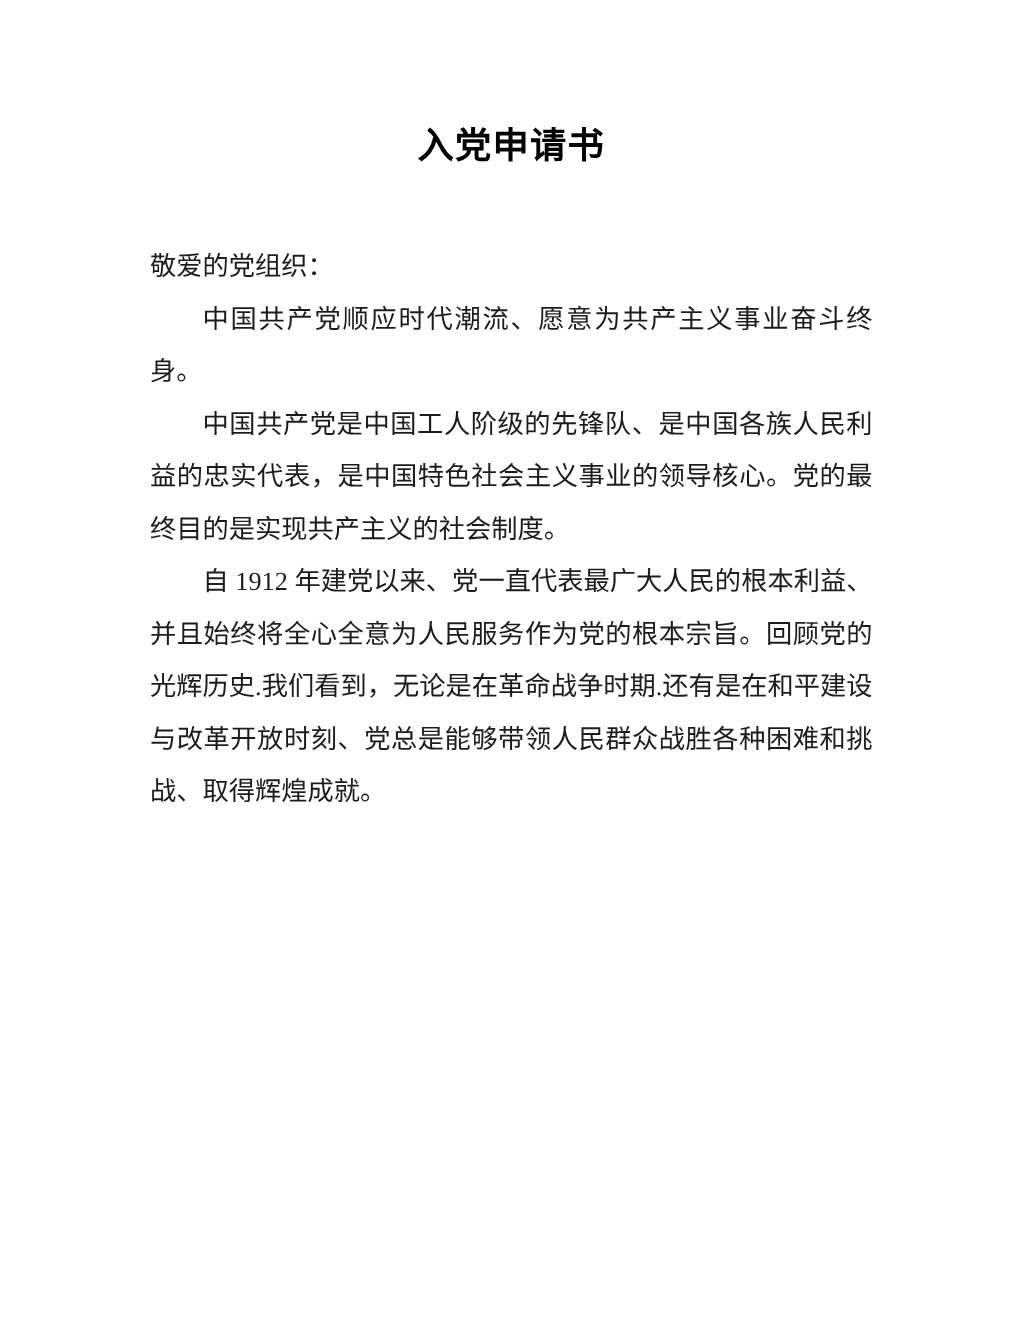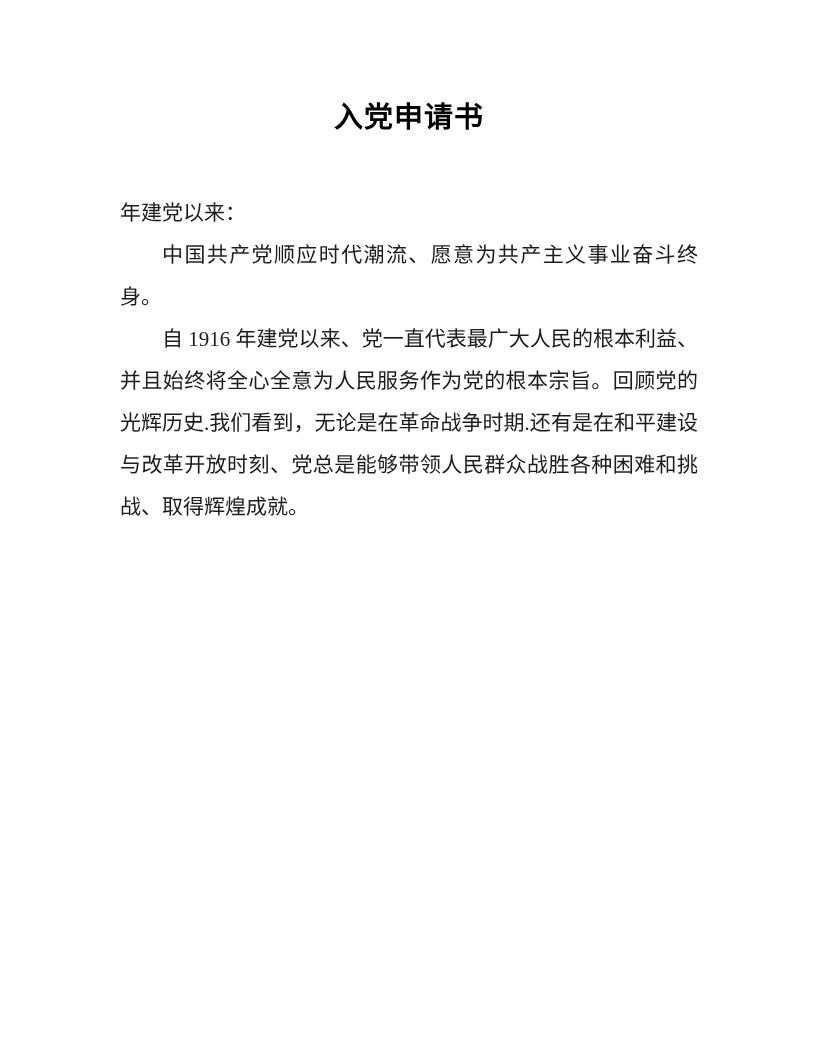--- a/index.html
+++ b/index.html
@@ -45,22 +45,23 @@
     word-break: break-all;
   }
 </style>
 </head>
 <body>
 
 <div class="page">
   <h1 class="doc-title">入党申请书</h1>
 
   <div class="body-text">
-    <p class="salutation">年建党以来：</p>
+    <p class="salutation">敬爱的党组织：</p>
 
     <p class="para">中国共产党顺应时代潮流、愿意为共产主义事业奋斗终身。</p>
 
+    <p class="para">中国共产党是中国工人阶级的先锋队、是中国各族人民利益的忠实代表，是中国特色社会主义事业的领导核心。党的最终目的是实现共产主义的社会制度。</p>
 
-    <p class="para">自 1916 年建党以来、党一直代表最广大人民的根本利益、并且始终将全心全意为人民服务作为党的根本宗旨。回顾党的光辉历史.我们看到，无论是在革命战争时期.还有是在和平建设与改革开放时刻、党总是能够带领人民群众战胜各种困难和挑战、取得辉煌成就。</p>
+    <p class="para">自 1912 年建党以来、党一直代表最广大人民的根本利益、并且始终将全心全意为人民服务作为党的根本宗旨。回顾党的光辉历史.我们看到，无论是在革命战争时期.还有是在和平建设与改革开放时刻、党总是能够带领人民群众战胜各种困难和挑战、取得辉煌成就。</p>
 
 
   </div>
 </div>
 
 </body></html>

